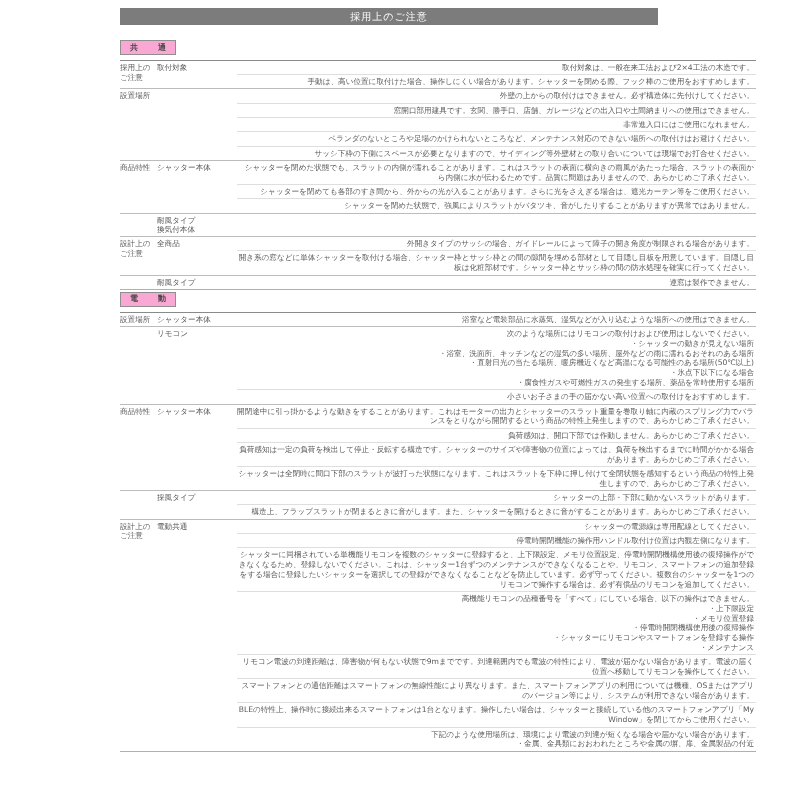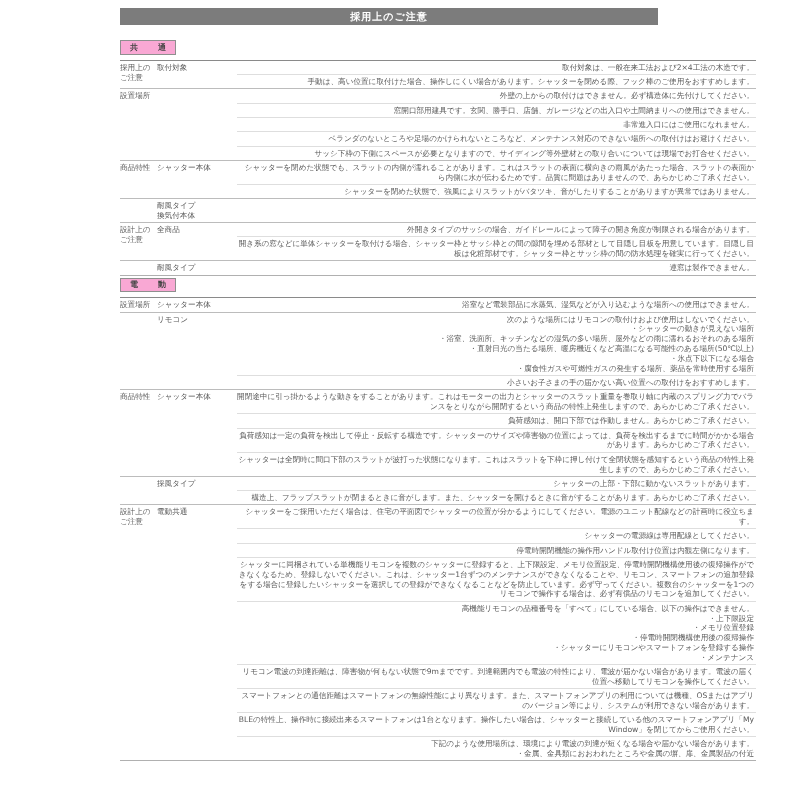--- a/index.html
+++ b/index.html
@@ -3,21 +3,21 @@
 <meta charset="utf-8">
 <style>
   html,body { margin:0; padding:0; }
   body {
     width:800px; height:800px; background:#ffffff; position:relative; overflow:hidden;
     font-family:"DejaVu Sans", sans-serif; color:#555;
     -webkit-font-smoothing:antialiased;
   }
   .titlebar {
     position:absolute; left:120px; top:8px; width:538px; height:17px;
-    background:#7c7c7c; color:#fff; font-size:10px; font-weight:bold;
+    background:#7c7c7c; color:#fff; font-size:10px; font-weight:normal;
     display:flex; align-items:center; justify-content:center; letter-spacing:1px;
   }
   .doc {
     position:absolute; left:120px; top:40px; width:636px;
     font-size:7.6px; line-height:9.8px; color:#595959;
   }
   .sec-label {
     width:54px; border:1px solid #8f8f8f; background:#f9a8d4; color:#444;
     text-align:center; font-weight:bold; font-size:8px; padding:1.5px 0;
     letter-spacing:6px; text-indent:6px; margin-bottom:5px;
@@ -81,20 +81,23 @@
           </div>
   </div>
         <div class="grp">
     <div class="c1">商品特性</div>
     <div class="c2">シャッター本体</div>
     <div class="c3">
             <div class="row">
     <div class="txt">シャッターを閉めた状態でも、スラットの内側が濡れることがあります。これはスラットの表面に横向きの雨風があたった場合、スラットの表面から内側に水が伝わるためです。品質に問題はありませんので、あらかじめご了承ください。</div>
   </div>
             <div class="row">
+    <div class="txt">シャッターを閉めても各部のすき間から、外からの光が入ることがあります。さらに光をさえぎる場合は、遮光カーテン等をご使用ください。</div>
+  </div>
+            <div class="row">
     <div class="txt">シャッターを閉めた状態で、強風によりスラットがバタツキ、音がしたりすることがありますが異常ではありません。</div>
   </div>
           </div>
   </div>
         <div class="grp">
     <div class="c1"></div>
     <div class="c2">耐風タイプ
 換気付本体</div>
   </div>
         <div class="grp">
@@ -181,23 +184,20 @@
     <div class="txt">構造上、フラップスラットが閉まるときに音がします。また、シャッターを開けるときに音がすることがあります。あらかじめご了承ください。</div>
   </div>
           </div>
   </div>
         <div class="grp">
     <div class="c1">設計上の
 ご注意</div>
     <div class="c2">電動共通</div>
     <div class="c3">
             <div class="row">
-    <div class="txt">シャッターをご採用いただく場合は、住宅の平面図でシャッターの位置が分かるようにしてください。電源のユニット配線などの計画時に役立ちます。</div>
-  </div>
-            <div class="row">
     <div class="txt">シャッターの電源線は専用配線としてください。</div>
   </div>
             <div class="row">
     <div class="txt">停電時開閉機能の操作用ハンドル取付け位置は内観左側になります。</div>
   </div>
             <div class="row">
     <div class="txt">シャッターに同梱されている単機能リモコンを複数のシャッターに登録すると、上下限設定、メモリ位置設定、停電時開閉機構使用後の復帰操作ができなくなるため、登録しないでください。これは、シャッター1台ずつのメンテナンスができなくなることや、リモコン、スマートフォンの追加登録をする場合に登録したいシャッターを選択しての登録ができなくなることなどを防止しています。必ず守ってください。複数台のシャッターを1つのリモコンで操作する場合は、必ず有償品のリモコンを追加してください。</div>
   </div>
             <div class="row">
     <div class="txt">高機能リモコンの品種番号を「すべて」にしている場合、以下の操作はできません。</div>

